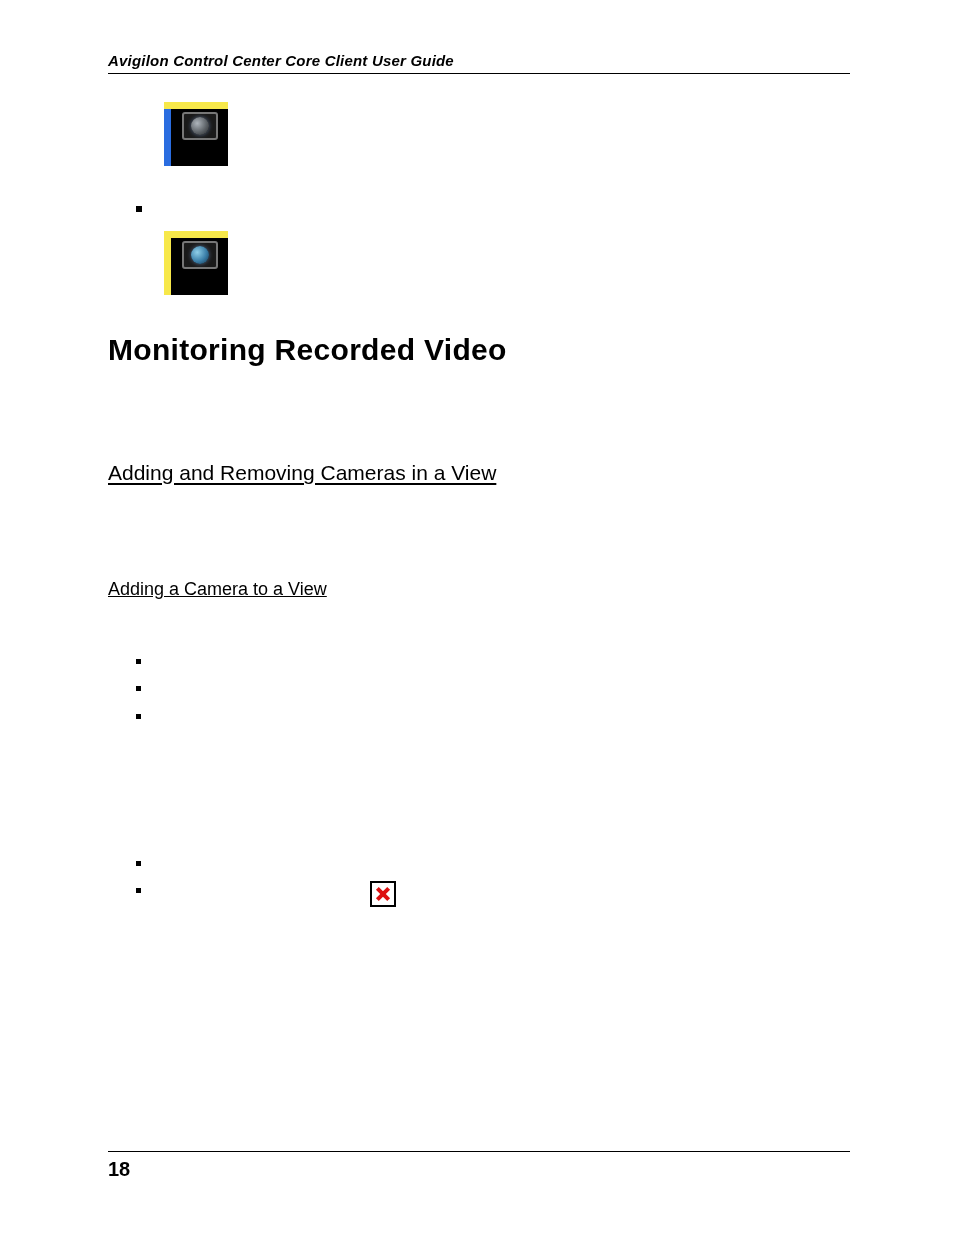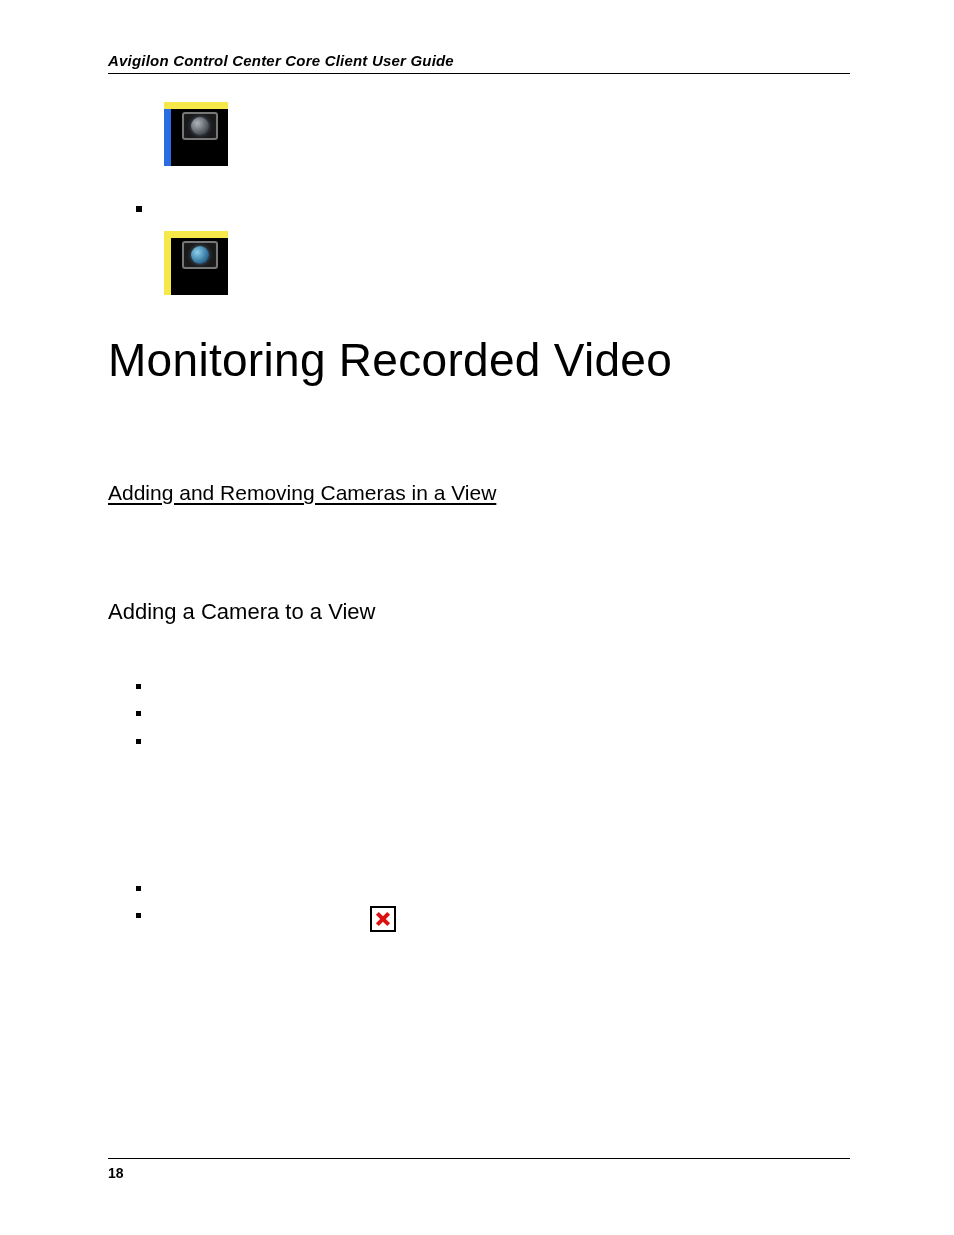--- a/index.html
+++ b/index.html
@@ -14,31 +14,31 @@
   .icon-tile.variant-a .side-bar { background: #2a6de0; }
   .icon-tile.variant-b .side-bar { background: #f7e84a; }
   .icon-tile .lens-frame { position: absolute; top: 10px; left: 18px; width: 36px; height: 28px; border: 2px solid #777; border-radius: 3px; background: #1a1a1a; }
   .icon-tile .lens { position: absolute; top: 15px; left: 27px; width: 18px; height: 18px; border-radius: 50%; background: radial-gradient(circle at 35% 35%, #aeb5bc 0%, #575c61 60%, #232527 100%); box-shadow: 0 0 4px rgba(120,150,200,0.6); }
   .icon-tile.variant-b .lens { background: radial-gradient(circle at 35% 35%, #8fcfe8 0%, #3a7ea8 55%, #123047 100%); }
   .bullet-row { display: flex; align-items: flex-start; margin-left: 28px; margin-top: 8px; margin-bottom: 6px; }
   .bullet-glyph { width: 6px; height: 6px; background: #000; margin-top: 8px; margin-right: 24px; flex: none; }
   .bullet-glyph.small { width: 5px; height: 5px; margin-top: 7px; margin-right: 22px; }
   .bullet-text { font-size: 16px; line-height: 1.45; color: #000; }
   .para { font-size: 16px; line-height: 1.5; margin: 10px 0 14px 0; }
-  .h1 { font-size: 46px; font-weight: 400; letter-spacing: 0.3px; margin: 34px 0 20px 0; }
+  .h1 { font-size: 30px; font-weight: 700; letter-spacing: 0.3px; margin: 34px 0 20px 0; }
   .h2 { font-size: 21px; font-weight: 400; text-decoration: underline; text-underline-offset: 3px; margin: 26px 0 16px 0; }
-  .h3 { font-size: 22px; font-weight: 300; margin: 30px 0 14px 0; }
+  .h3 { font-size: 18px; font-weight: 300; margin: 30px 0 14px 0; text-decoration: underline; }
   .tight-list .bullet-row { margin-top: 4px; margin-bottom: 4px; }
   .close-icon { display: inline-block; width: 26px; height: 26px; border: 2px solid #000; background: #fff; position: relative; vertical-align: middle; margin: 0 2px; }
   .close-icon::before, .close-icon::after { content: ""; position: absolute; left: 3px; right: 3px; top: 50%; height: 4px; background: #d11; transform-origin: center; }
   .close-icon::before { transform: translateY(-50%) rotate(45deg); }
   .close-icon::after  { transform: translateY(-50%) rotate(-45deg); }
   .footer-area { position: absolute; left: 108px; right: 104px; bottom: 54px; }
   .footer-rule { border: none; border-top: 1.5px solid #000; margin-bottom: 6px; }
-  .page-num { font-weight: 700; font-size: 14px; }
+  .page-num { font-weight: 700; font-size: 20px; }
   
   .ghost { color: #fff; }
 </style>
 </head>
 <body>
 
 <div class="page">
 
   <div class="running-header">Avigilon Control Center Core Client User Guide</div>
   <hr class="header-rule">

